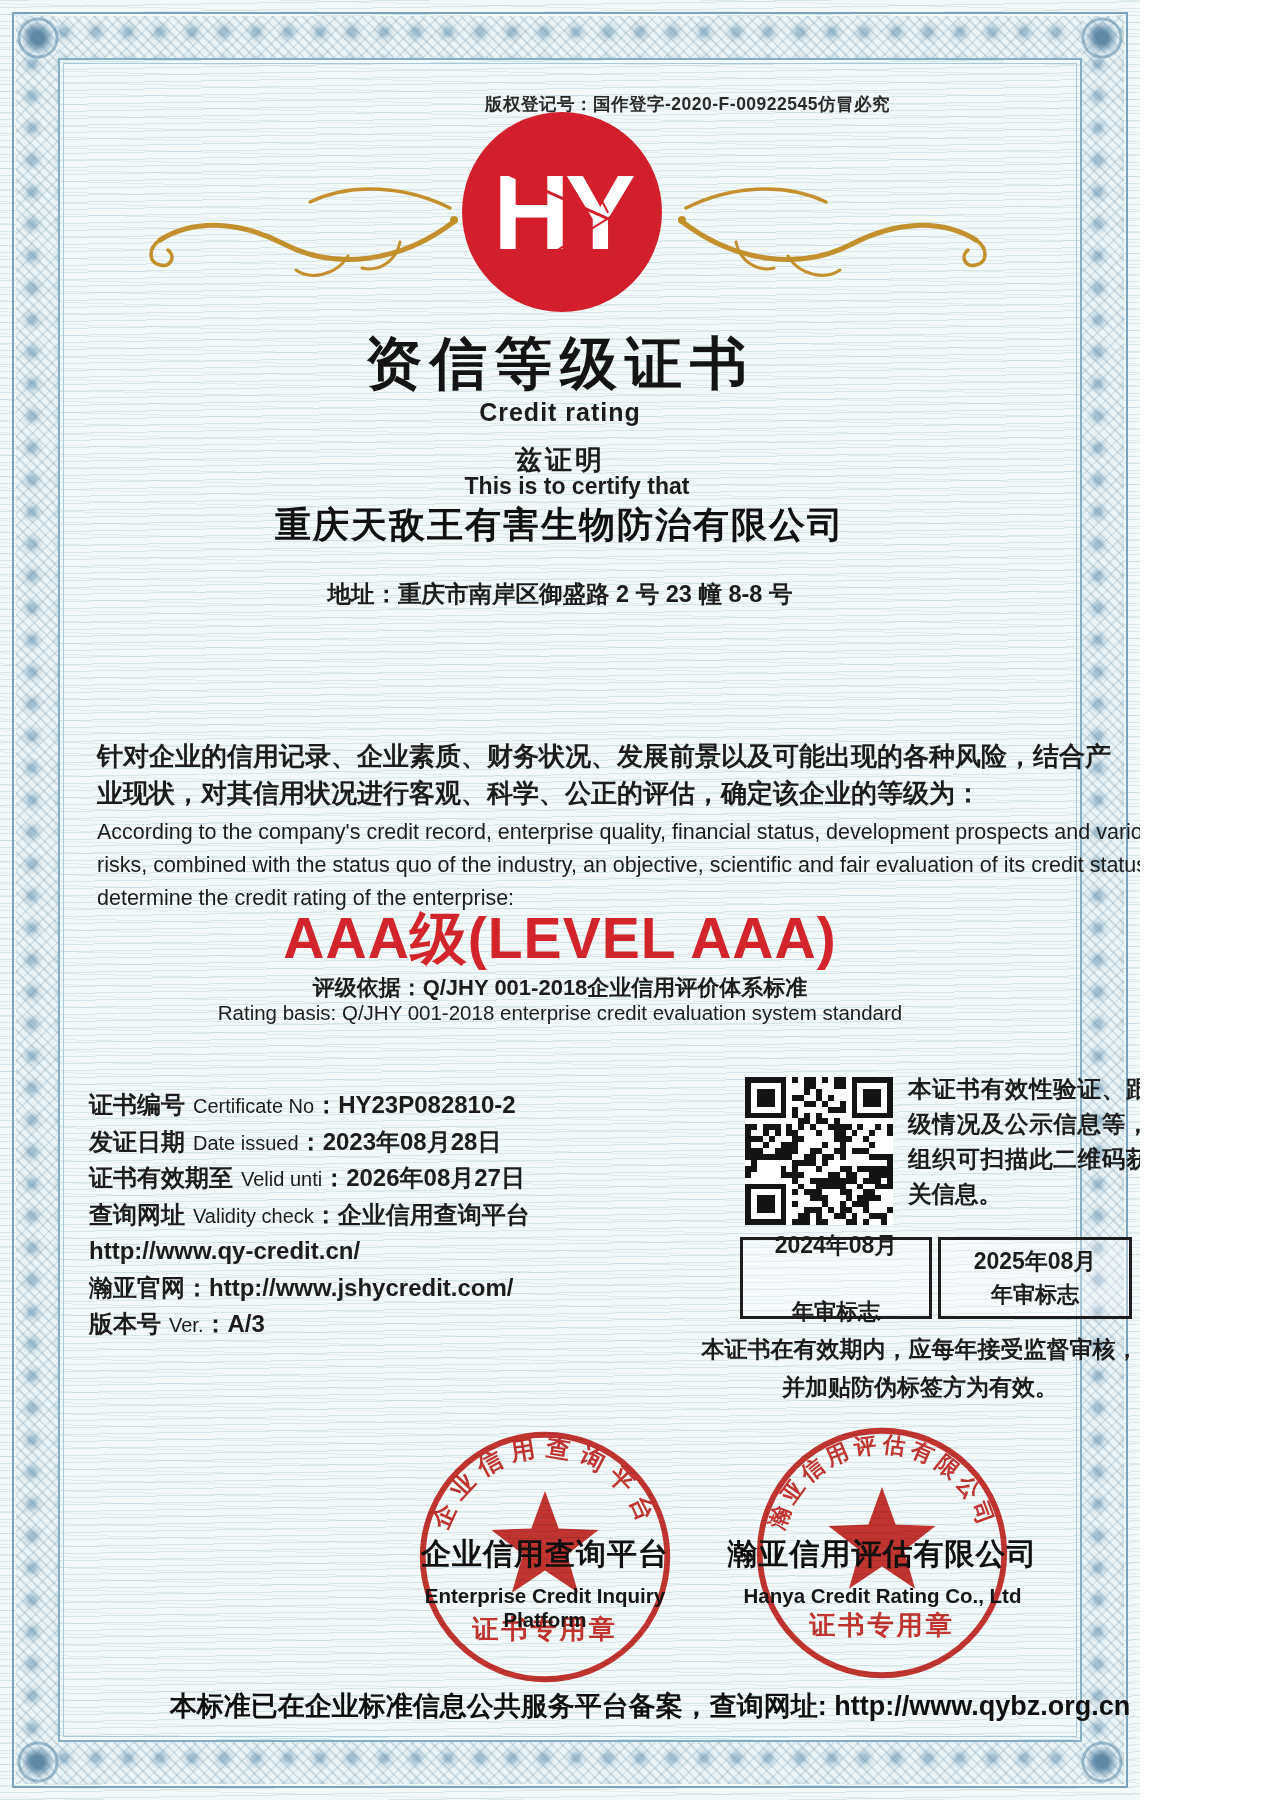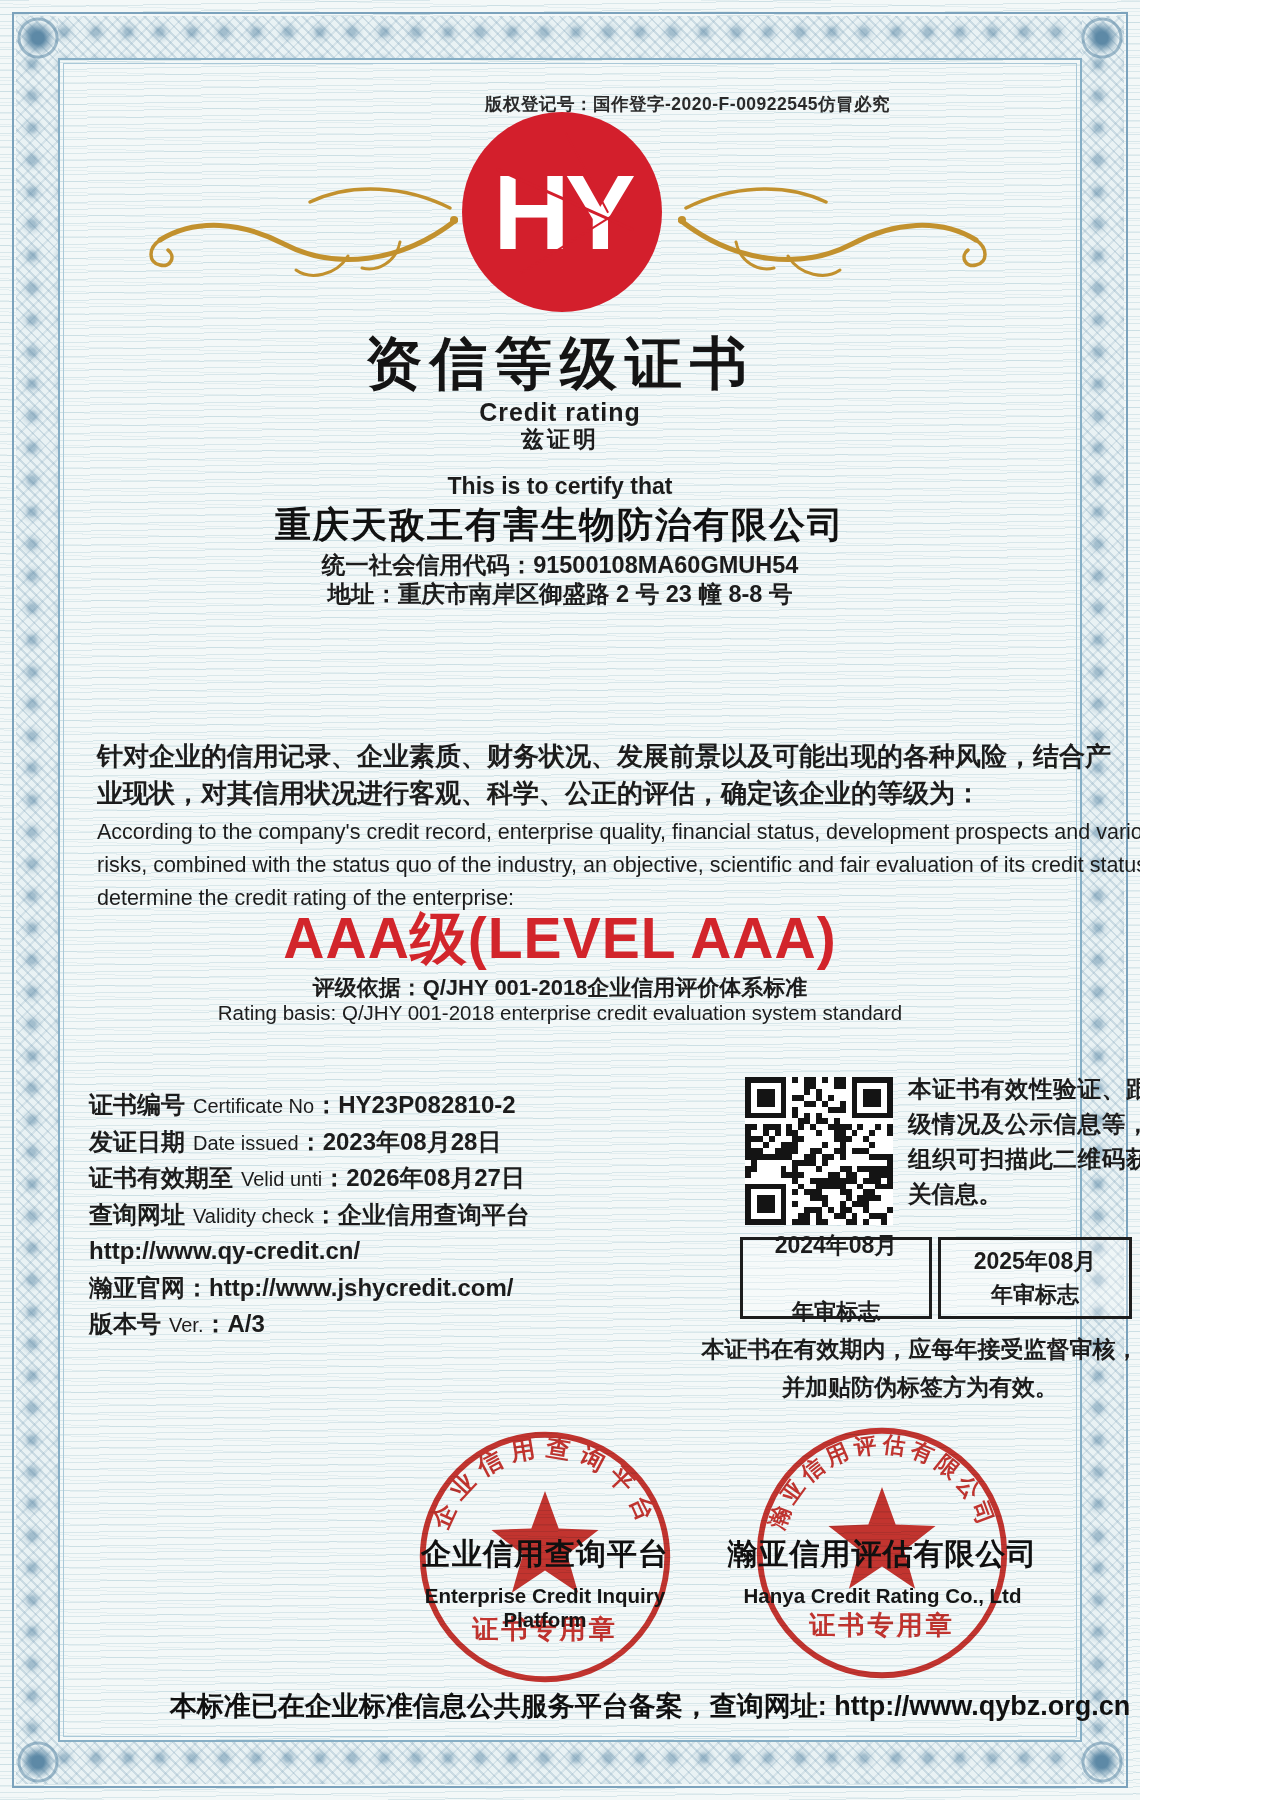--- a/index.html
+++ b/index.html
@@ -39,22 +39,22 @@
   .logo-text{font-size:106px;font-weight:900;color:#ffffff;letter-spacing:-5px;line-height:1;}
   .crack{position:absolute;background:#d31f2c;}
   .crack.c1{width:150px;height:3px;top:86px;left:28px;transform:rotate(24deg);}
   .crack.c2{width:120px;height:2px;top:128px;left:50px;transform:rotate(-32deg);}
   .crack.c3{width:90px;height:2px;top:60px;left:80px;transform:rotate(62deg);}
   .flourish{top:168px;width:320px;height:120px;}
   .flourish.fl{left:138px;} .flourish.fr{left:678px;transform:scaleX(-1);}
   .ctr{left:0;width:1120px;text-align:center;}
   .title-zh{top:326px;font-size:57px;font-weight:700;letter-spacing:8px;color:#141414;}
   .title-en{top:398px;font-size:25px;font-weight:600;letter-spacing:1px;}
-  .certify-zh{top:424px;font-size:23px;font-weight:600;letter-spacing:3px;}
-  .certify-en{top:473px;font-size:23px;font-weight:600;}
+  .certify-zh{top:442px;font-size:27px;font-weight:600;letter-spacing:3px;}
+  .certify-en{top:473px;font-size:23px;font-weight:600;padding-left:17px;}
   .company-name{top:501px;font-size:36px;font-weight:800;letter-spacing:2px;color:#111;}
   .credit-code{top:549px;font-size:23.5px;font-weight:600;}
   .address{top:578px;font-size:23.5px;font-weight:600;}
   
   .statement{top:738px;left:97px;width:1108px;}
   .st-zh{font-size:26px;font-weight:600;line-height:37px;width:1035px;}
   .st-en{font-size:21.5px;font-weight:500;line-height:33px;margin-top:4px;width:1105px;}
   .rating-level{top:901px;font-size:57px;font-weight:800;color:#d2252b;letter-spacing:1px;}
   .basis-zh{top:973px;font-size:22px;font-weight:600;}
   .basis-en{top:1001px;font-size:20.5px;font-weight:400;}
@@ -128,21 +128,20 @@
     <div class="crack c1"></div>
     <div class="crack c2"></div>
     <div class="crack c3"></div>
   </div>
 
   <div class="abs ctr title-zh">资信等级证书</div>
   <div class="abs ctr title-en">Credit rating</div>
   <div class="abs ctr certify-zh">兹证明</div>
   <div class="abs ctr certify-en">This is to certify that</div>
   <div class="abs ctr company-name">重庆天敌王有害生物防治有限公司</div>
-  <div class="abs ctr credit-code">统一社会信用代码：91500108MA60GMUH54</div>
   <div class="abs ctr address">地址：重庆市南岸区御盛路 2 号 23 幢 8-8 号</div>
 
   <div class="abs statement">
     <div class="st-zh">针对企业的信用记录、企业素质、财务状况、发展前景以及可能出现的各种风险，结合产业现状，对其信用状况进行客观、科学、公正的评估，确定该企业的等级为：</div>
     <div class="st-en">According to the company's credit record, enterprise quality, financial status, development prospects and various risks, combined with the status quo of the industry, an objective, scientific and fair evaluation of its credit status, determine the credit rating of the enterprise:</div>
   </div>
 
   <div class="abs ctr rating-level">AAA级(LEVEL AAA)</div>
   <div class="abs ctr basis-zh">评级依据：Q/JHY 001-2018企业信用评价体系标准</div>
   <div class="abs ctr basis-en">Rating basis: Q/JHY 001-2018 enterprise credit evaluation system standard</div>

